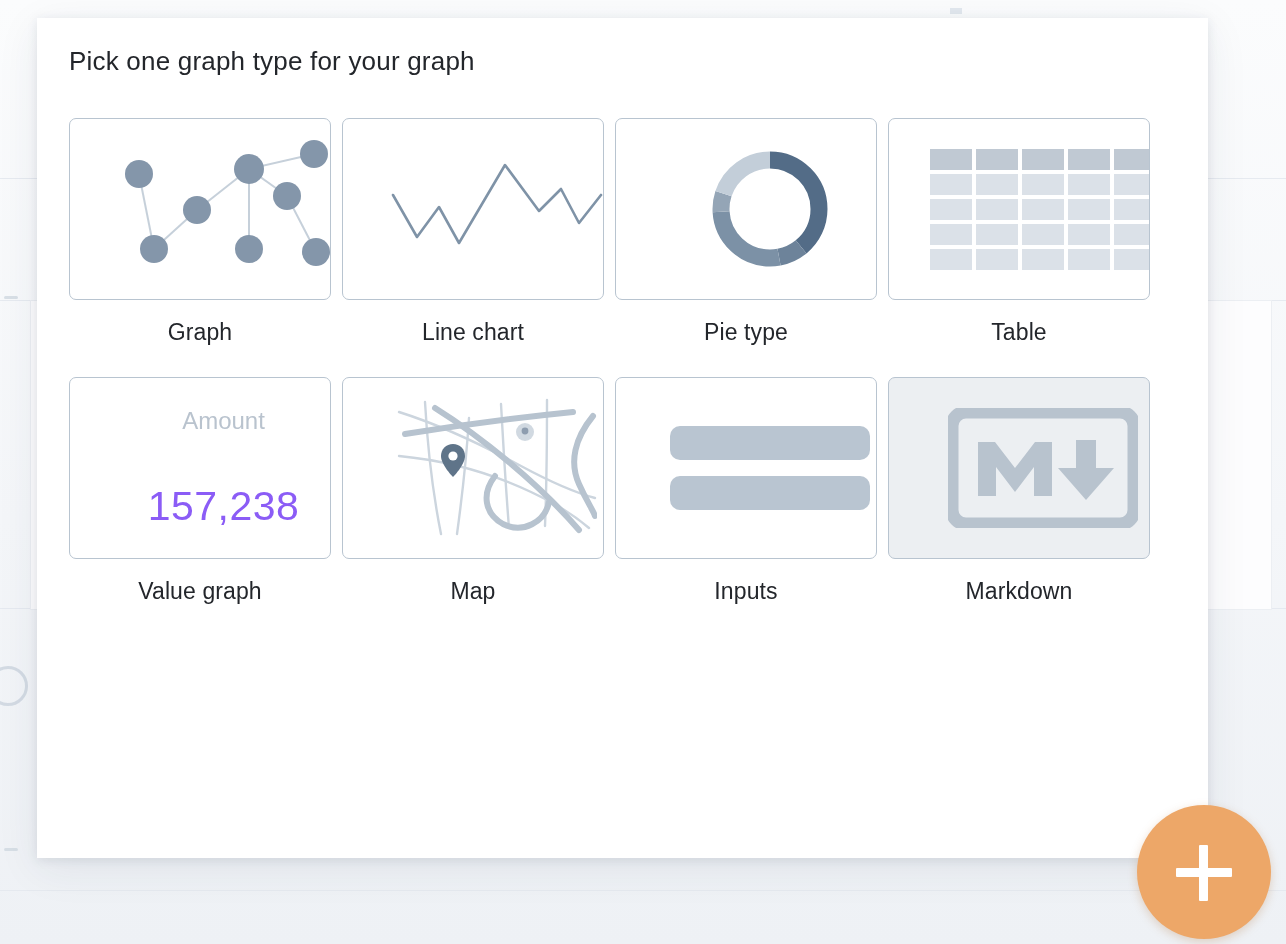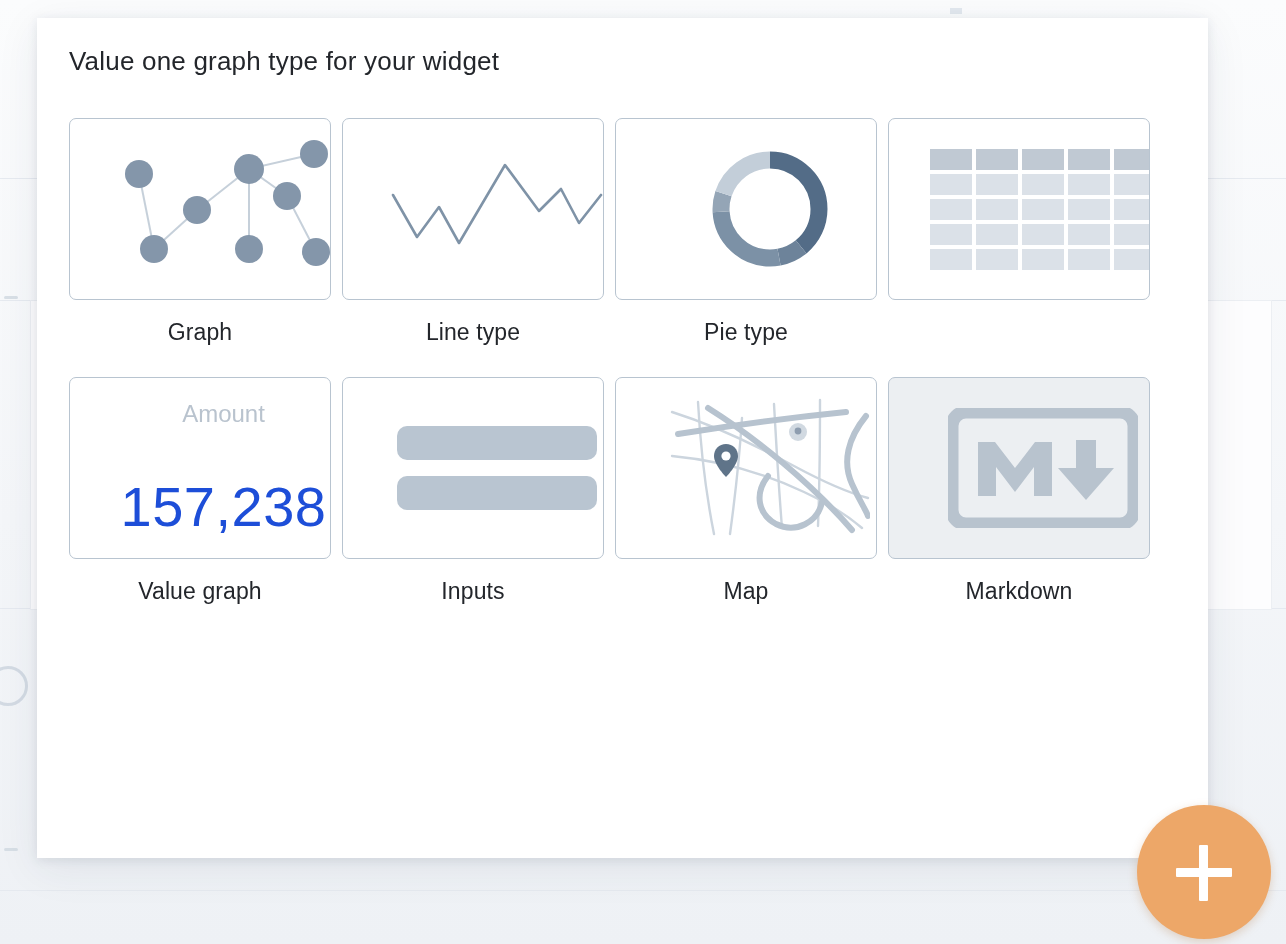--- a/index.html
+++ b/index.html
@@ -118,22 +118,22 @@
     align-items: center;
     justify-content: center;
     line-height: 1;
   }
   .vw-label {
     font-size: 24px;
     color: #b9c3ce;
     margin-bottom: 8px;
   }
   .vw-value {
-    font-size: 56px;
-    color: #1d4ed8;
+    font-size: 41px;
+    color: #8b5cf6;
     letter-spacing: .5px;
     margin-top: 45px;
   }
 
   
   .inputs-wrap {
     display: flex;
     flex-direction: column;
     gap: 16px;
   }
@@ -196,21 +196,21 @@
   <div class="bg-rule" style="top:890px; width:1286px;"></div>
   <div class="bg-panel" style="left:30px; top:300px; width:1240px; height:308px;"></div>
   <div class="bg-circle" style="left:-12px; top:666px;"></div>
   <div class="bg-tick" style="left:4px; top:848px;"></div>
   <div class="bg-tick" style="left:4px; top:296px;"></div>
   <div class="bg-rule" style="top:8px; left:950px; width:12px; height:6px; background:#dfe5ec;"></div>
 </div>
 
 <div class="modal">
 
-  <div class="modal-title">Value one graph type for your widget</div>
+  <div class="modal-title">Pick one graph type for your graph</div>
 
   <div class="grid">
 
     <div class="cell">
       <div class="tile">
         <span>
           <svg width="230" height="150" viewBox="0 0 230 150">
             <g stroke="#c6d0da" stroke-width="2" fill="none">
               <line x1="30" y1="40" x2="45" y2="115"></line>
               <line x1="45" y1="115" x2="88" y2="76"></line>
@@ -238,21 +238,21 @@
 
 
     <div class="cell">
       <div class="tile">
         <span>
           <svg width="220" height="120" viewBox="0 0 220 120">
             <polyline points="6,46 30,88 52,58 72,94 118,16 152,62 174,40 192,74 214,46" fill="none" stroke="#7f93a7" stroke-width="2.6" stroke-linejoin="round" stroke-linecap="round"></polyline>
           </svg>
         </span>
       </div>
-      <div class="tile-label">Line type</div>
+      <div class="tile-label">Line chart</div>
     </div>
 
     <div class="cell">
       <div class="tile">
         <span>
           <svg width="132" height="132" viewBox="0 0 132 132">
             <g transform="translate(66,66)">
 
               <circle r="49" fill="none" stroke="#536c87" stroke-width="17" stroke-dasharray="120.0 187.9" transform="rotate(-90)"></circle>
               <circle r="49" fill="none" stroke="#6d839a" stroke-width="17" stroke-dasharray="24.6 283.3" stroke-dashoffset="-120.0" transform="rotate(-90)"></circle>
@@ -290,40 +290,31 @@
             <i></i>
             <i></i>
             <i></i>
           <i></i>
             <i></i>
             <i></i>
             <i></i>
             <i></i>
         </span>
       </div>
+      <div class="tile-label">Table</div>
     </div>
 
     <div class="cell">
       <div class="tile">
         <span class="vw">
           <span class="vw-label">Amount</span>
           <span class="vw-value">157,238</span>
         </span>
       </div>
       <div class="tile-label">Value graph</div>
-    </div>
-
-    <div class="cell">
-      <div class="tile">
-        <span class="inputs-wrap">
-          <span class="input-bar"></span>
-          <span class="input-bar"></span>
-        </span>
-      </div>
-      <div class="tile-label">Inputs</div>
     </div>
 
     <div class="cell">
       <div class="tile">
         <span>
           <svg width="200" height="140" viewBox="0 0 200 140">
             <g stroke="#ccd5de" stroke-width="2.4" fill="none" stroke-linecap="round">
               <path d="M2,14 C40,26 80,44 124,68 C150,82 176,94 198,100"></path>
               <path d="M2,58 C44,62 92,74 134,94 C160,106 178,118 192,130"></path>
               <path d="M28,4 C30,40 34,86 44,136"></path>
@@ -341,20 +332,30 @@
             <circle cx="56" cy="58" r="4.6" fill="#ffffff"></circle>
             <circle cx="128" cy="34" r="9" fill="#c6d0da" opacity=".8"></circle>
             <circle cx="128" cy="33" r="3.4" fill="#8e9daf"></circle>
           </svg>
         </span>
       </div>
       <div class="tile-label">Map</div>
     </div>
 
     <div class="cell">
+      <div class="tile">
+        <span class="inputs-wrap">
+          <span class="input-bar"></span>
+          <span class="input-bar"></span>
+        </span>
+      </div>
+      <div class="tile-label">Inputs</div>
+    </div>
+
+    <div class="cell">
       <div class="tile selected">
         <span>
           <svg width="190" height="120" viewBox="0 0 190 120">
             <rect x="4" y="4" width="182" height="112" rx="14" ry="14" fill="none" stroke="#b8c3ce" stroke-width="13"></rect>
             <g fill="#b8c3ce">
               <path d="M30,34 h17 l20,26 l20,-26 h17 v54 h-18 v-29 l-19,25 l-19,-25 v29 h-18 z"></path>
               <path d="M128,32 h20 v28 h18 l-28,32 l-28,-32 h18 z"></path>
             </g>
           </svg>
         </span>

